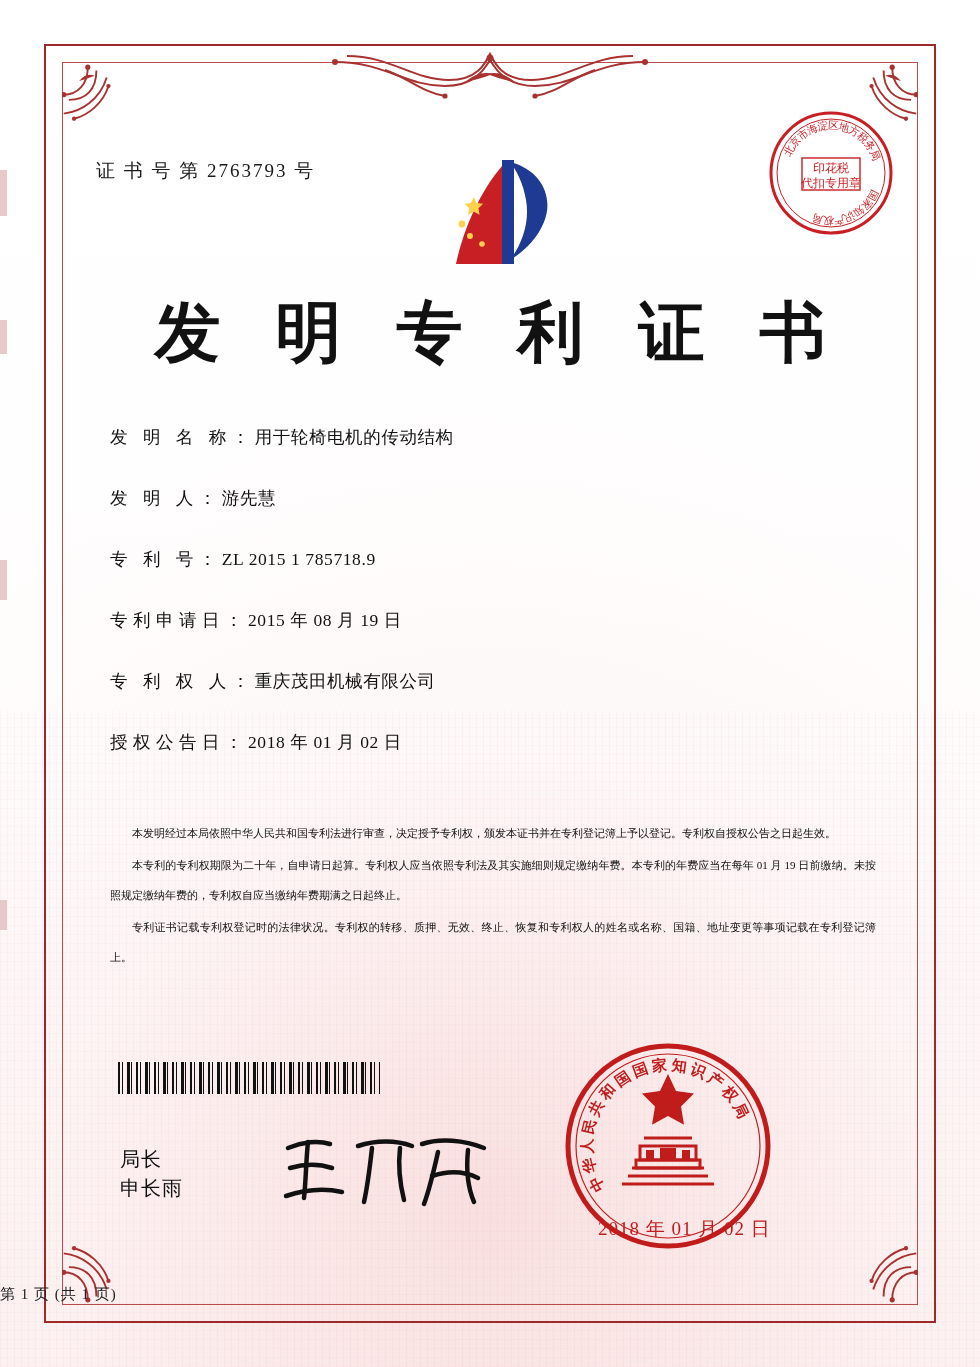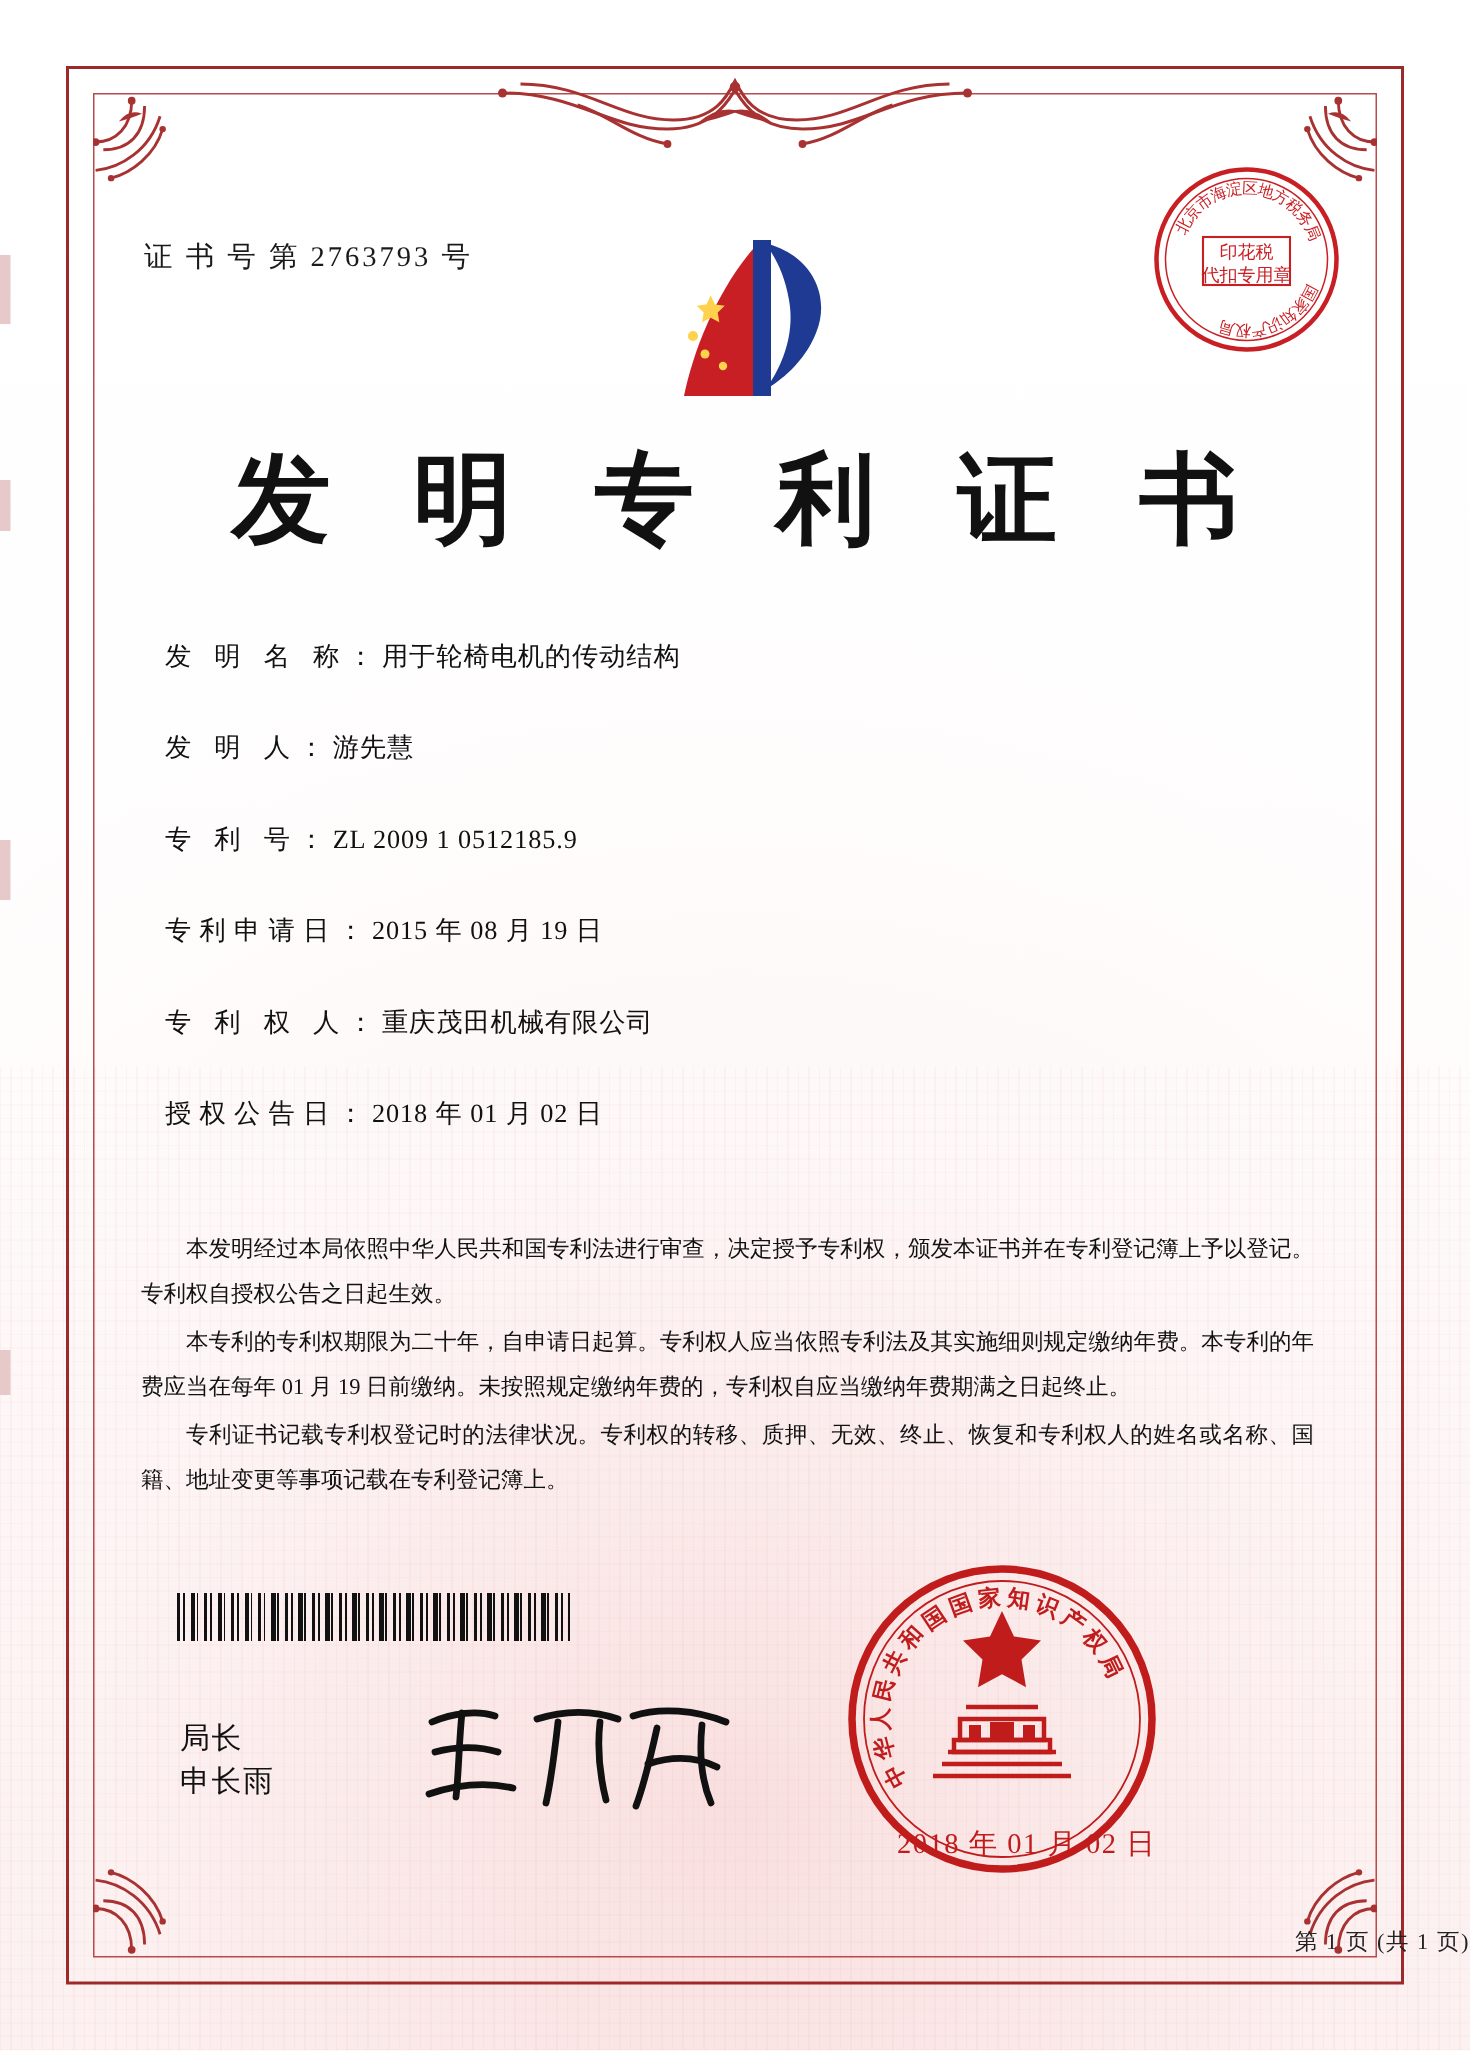--- a/index.html
+++ b/index.html
@@ -91,22 +91,22 @@
   }
   .field{
     margin-bottom:37px;
     white-space:nowrap;
   }
   .field .lbl{letter-spacing:5.5px;margin-top:40px;}
   .field .val{letter-spacing:.6px;}
 
   
   .body-text{
-    position:absolute;left:94px;right:104px;top:818px;
-    font-size:15px;line-height:30px;color:#111;
+    position:absolute;left:110px;right:104px;top:818px;
+    font-size:11px;line-height:30px;color:#111;
     text-align:justify;
   }
   .body-text p{margin:0 0 2px 0;text-indent:2em;}
 
   
   .barcode{
     position:absolute;left:118px;top:1062px;
     width:262px;height:32px;
     background-image:repeating-linear-gradient(90deg,
       #111 0 2px, transparent 2px 4px, #111 4px 5px, transparent 5px 9px,
@@ -131,21 +131,21 @@
   .nat-seal svg{display:block;width:100%;height:100%;}
   .seal-date{
     position:absolute;left:598px;top:1216px;
     font-size:19px;color:#c01c1c;letter-spacing:1px;
     font-family:"Liberation Serif",serif;
   }
 
   
   .footer{
     position:absolute;left:0;right:0;top:1285px;
-    text-align:right;font-size:15px;color:#222;letter-spacing:1px;
+    text-align:left;font-size:15px;color:#222;letter-spacing:1px;
   }
 
   
   .edge-mark{position:absolute;left:0;width:7px;background:#e8c9c9;}
 </style>
 </head>
 <body>
 
 <div class="page">
 
@@ -295,21 +295,21 @@
   <div class="title">发 明 专 利 证 书</div>
 
   <div class="fields">
     <div class="field">
       <span class="lbl">发 明 名 称：</span><span class="val">用于轮椅电机的传动结构</span>
     </div>
     <div class="field">
       <span class="lbl">发 明 人：</span><span class="val">游先慧</span>
     </div>
     <div class="field">
-      <span class="lbl">专 利 号：</span><span class="val">ZL 2009 1 0512185.9</span>
+      <span class="lbl">专 利 号：</span><span class="val">ZL 2015 1 785718.9</span>
     </div>
     <div class="field">
       <span class="lbl">专利申请日：</span><span class="val">2015 年 08 月 19 日</span>
     </div>
     <div class="field">
       <span class="lbl">专 利 权 人：</span><span class="val">重庆茂田机械有限公司</span>
     </div>
     <div class="field">
       <span class="lbl">授权公告日：</span><span class="val">2018 年 01 月 02 日</span>
     </div>

